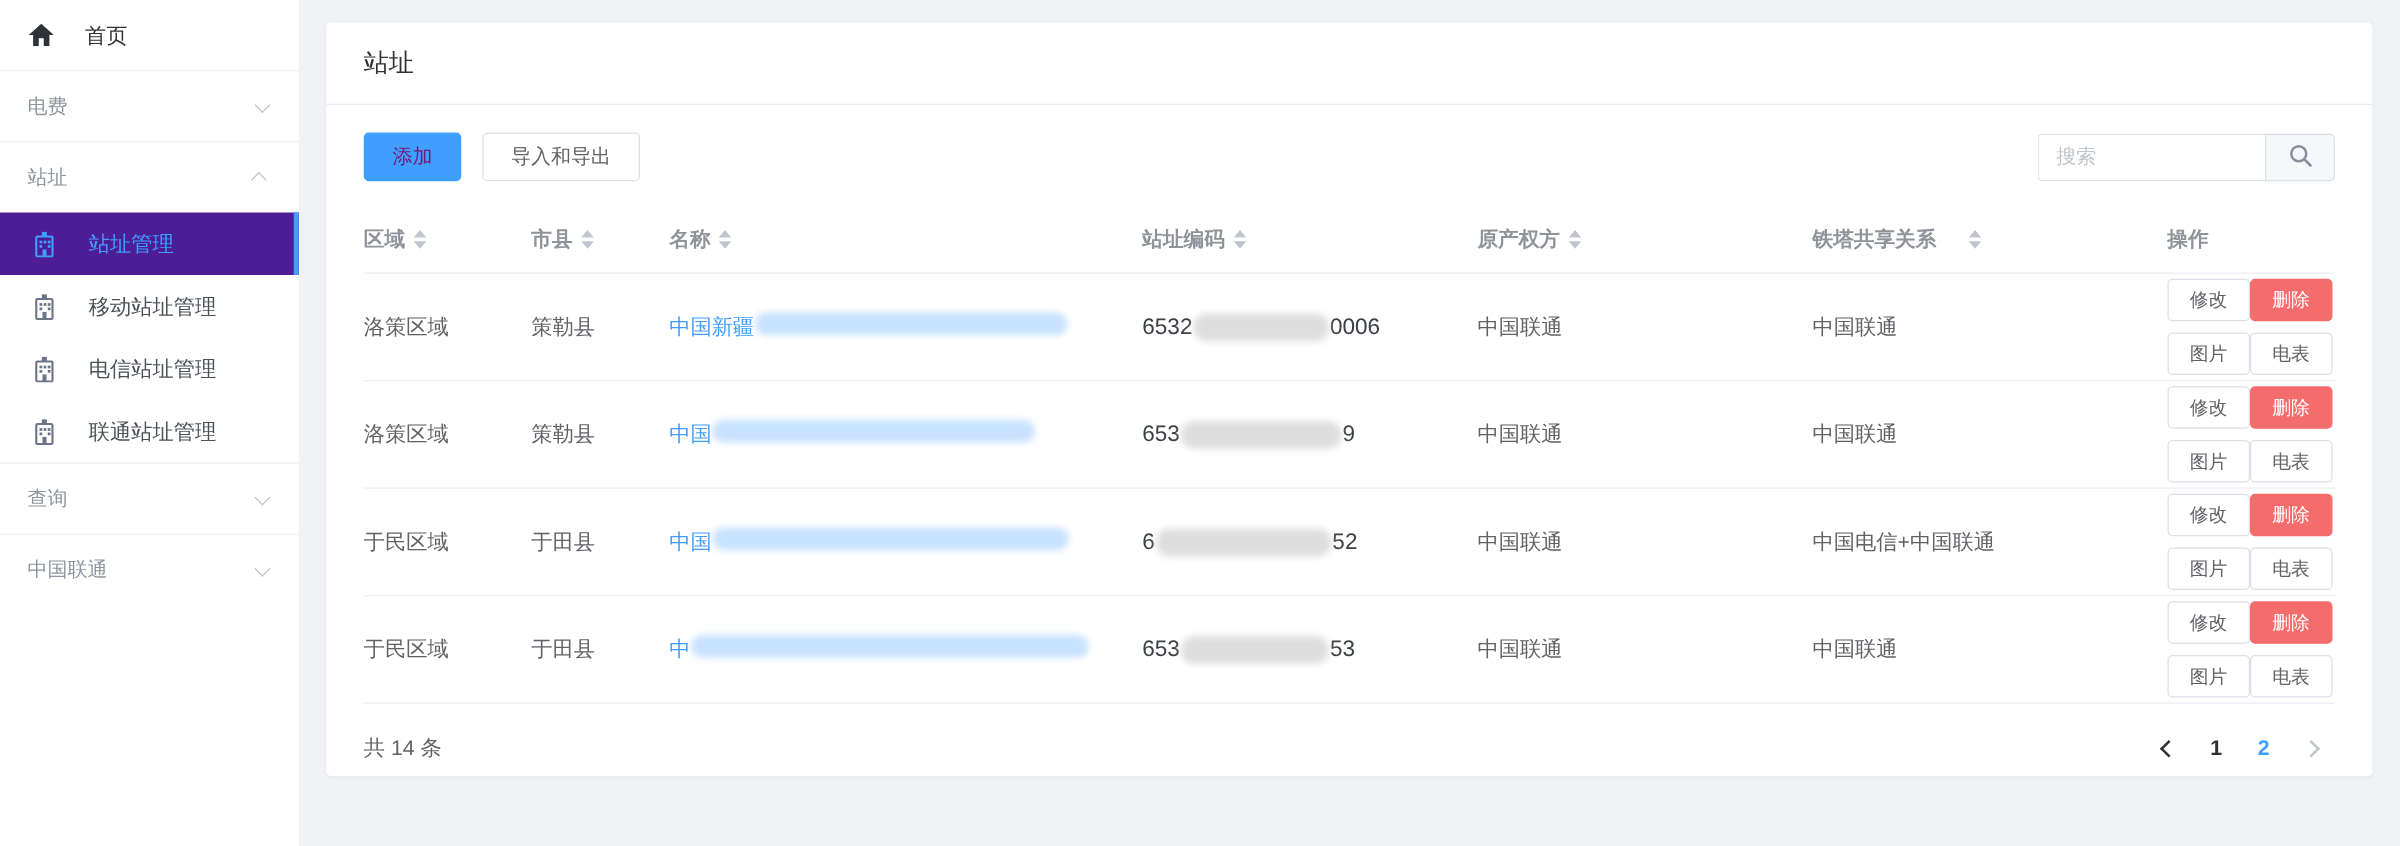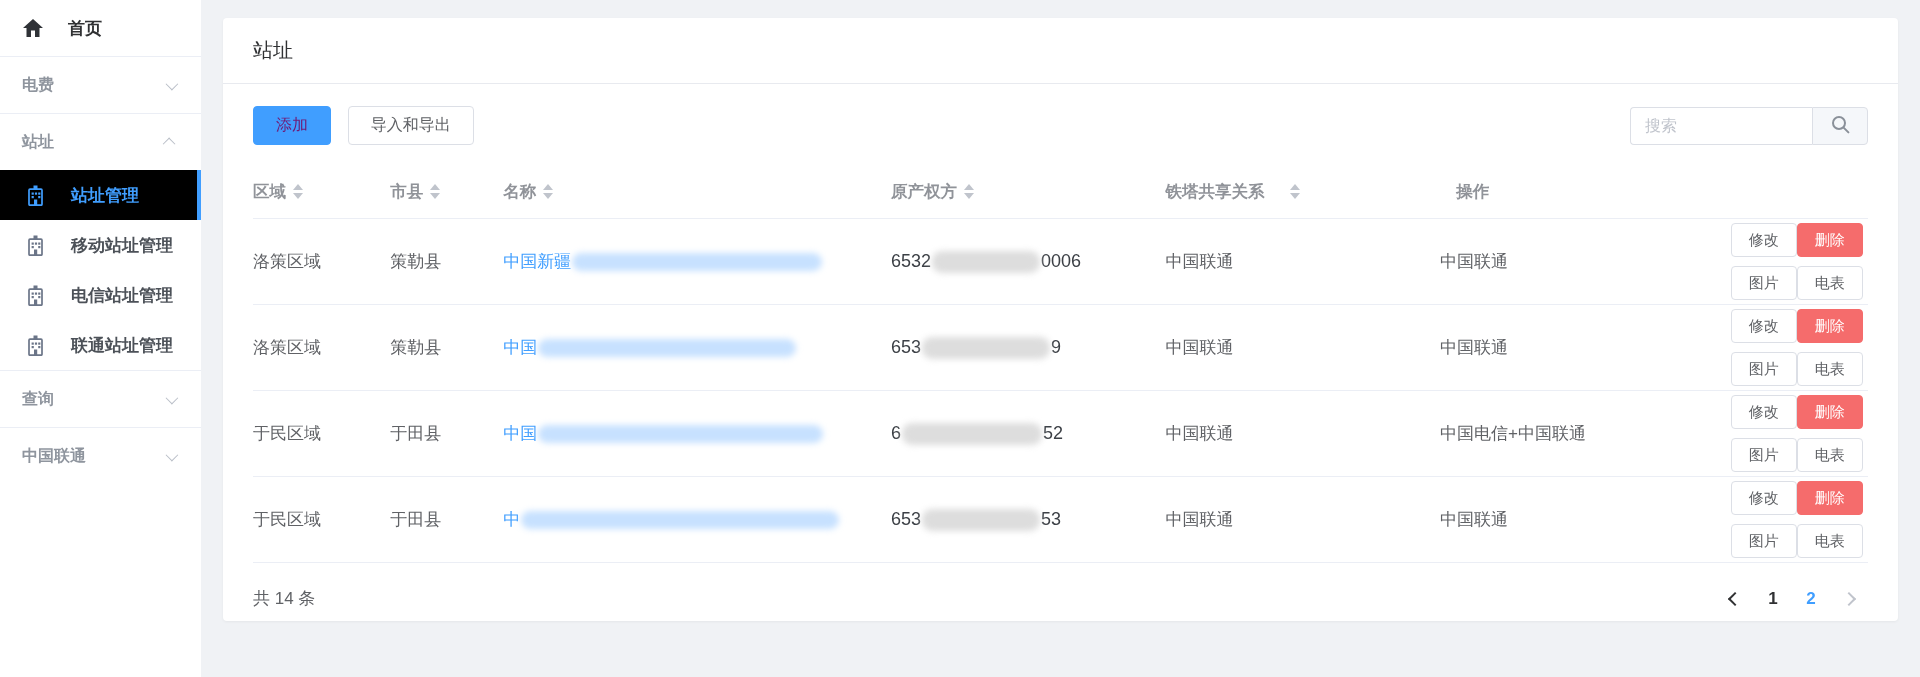--- a/index.html
+++ b/index.html
@@ -4,34 +4,34 @@
 <style>
   * { margin:0; padding:0; box-sizing:border-box; }
   html,body { width:1920px; height:677px; overflow:hidden; }
   body {
     font-family:"Liberation Sans","DejaVu Sans",sans-serif;
     background:#f0f2f5; color:#606266; font-size:17px;
   }
   .layout { display:flex; width:1920px; height:677px; }
 
   
-  .sidebar { width:201px; height:100%; background:#fff; flex-shrink:0;font-weight:bold; }
+  .sidebar { width:239px; height:100%; background:#fff; flex-shrink:0; }
   .side-row { display:flex; align-items:center; height:56px; padding:0 22px; cursor:pointer; }
   .side-row .icon { width:22px; display:flex; justify-content:center; color:#2f3237; }
   .side-row .lbl { margin-left:24px; color:#303133; font-size:17px; }
   .divider { height:1px; background:#ebeef5; }
   .section-row { display:flex; align-items:center; justify-content:space-between; height:56px; padding:0 22px; cursor:pointer; }
   .section-row .lbl { color:#8f959e; font-size:16px; }
   .chev { width:9px; height:9px; border-right:1.6px solid #b9bec7; border-bottom:1.6px solid #b9bec7; margin-right:4px; }
   .chev.down { transform:rotate(45deg) translateY(-2px); }
   .chev.up { transform:rotate(-135deg) translateY(-2px); }
   .submenu-item { display:flex; align-items:center; height:50px; padding:0 22px 0 26px; cursor:pointer; color:#565b63; }
   .submenu-item .b-icon { color:#6b7588; display:flex; }
   .submenu-item .lbl { margin-left:26px; font-size:17px; color:#4c5158; }
-  .submenu-item.active { background:#000000; border-right:4px solid #409eff; }
+  .submenu-item.active { background:#4c1d95; border-right:4px solid #409eff; }
   .submenu-item.active .lbl, .submenu-item.active .b-icon { color:#409eff; }
 
   
   .main { flex:1; padding:18px 22px; }
   .card { background:#fff; border-radius:4px; box-shadow:0 1px 3px rgba(0,0,0,.05); height:603px; }
   .card-header { padding:19px 30px; border-bottom:1px solid #e8eaef; }
   .card-title { font-size:20px; color:#303133; }
   .card-body { padding:0 30px; }
 
   .toolbar { display:flex; justify-content:space-between; align-items:center; padding:22px 0 20px 0; }
@@ -58,21 +58,21 @@
   .caret-down { border-top:6px solid #c0c4cc; }
   .tr { display:flex; align-items:center; height:86px; border-bottom:1px solid #ebeef5; }
   .td { font-size:17px; color:#606266; }
   .col-region { width:8.5%; }
   .col-county { width:7%; }
   .col-name { width:24%; }
   .col-code { width:17%; }
   .col-owner { width:17%; }
   .col-share { width:18%;gap:19px; }
   .col-actions { width:8.5%; }
-  .name-link { color:#409eff; text-decoration:none; white-space:nowrap; display:flex; align-items:center;font-family:Liberation Serif, serif; }
+  .name-link { color:#409eff; text-decoration:none; white-space:nowrap; display:flex; align-items:flex-start;font-family:Liberation Serif, serif; }
   .redact { display:inline-block; border-radius:9px; filter:blur(3px); vertical-align:middle; }
   .redact-blue { background:#c7e1ff; height:18px; margin-left:1px; }
   .redact-gray { background:#dddddd; height:22px; margin:0 1px; border-radius:10px; }
   .tbody .tr:nth-child(1) .redact-blue { width:250px; }
   .tbody .tr:nth-child(2) .redact-blue { width:258px; }
   .tbody .tr:nth-child(3) .redact-blue { width:285px; }
   .tbody .tr:nth-child(4) .redact-blue { width:318px; }
   .tbody .tr:nth-child(1) .redact-gray { width:108px; }
   .tbody .tr:nth-child(2) .redact-gray { width:128px; }
   .tbody .tr:nth-child(3) .redact-gray { width:140px; }
@@ -239,20 +239,27 @@
                   <i class="caret-down"></i>
                 </span>
             </div>
             <div class="th col-name">
               <span>名称</span>
               <span class="carets">
                   <i class="caret-up"></i>
                   <i class="caret-down"></i>
                 </span>
             </div>
+            <div class="th col-code">
+              <span>站址编码</span>
+              <span class="carets">
+                  <i class="caret-up"></i>
+                  <i class="caret-down"></i>
+                </span>
+            </div>
             <div class="th col-owner">
               <span>原产权方</span>
               <span class="carets">
                   <i class="caret-up"></i>
                   <i class="caret-down"></i>
                 </span>
             </div>
             <div class="th col-share">
               <span>铁塔共享关系</span>
               <span class="carets">

